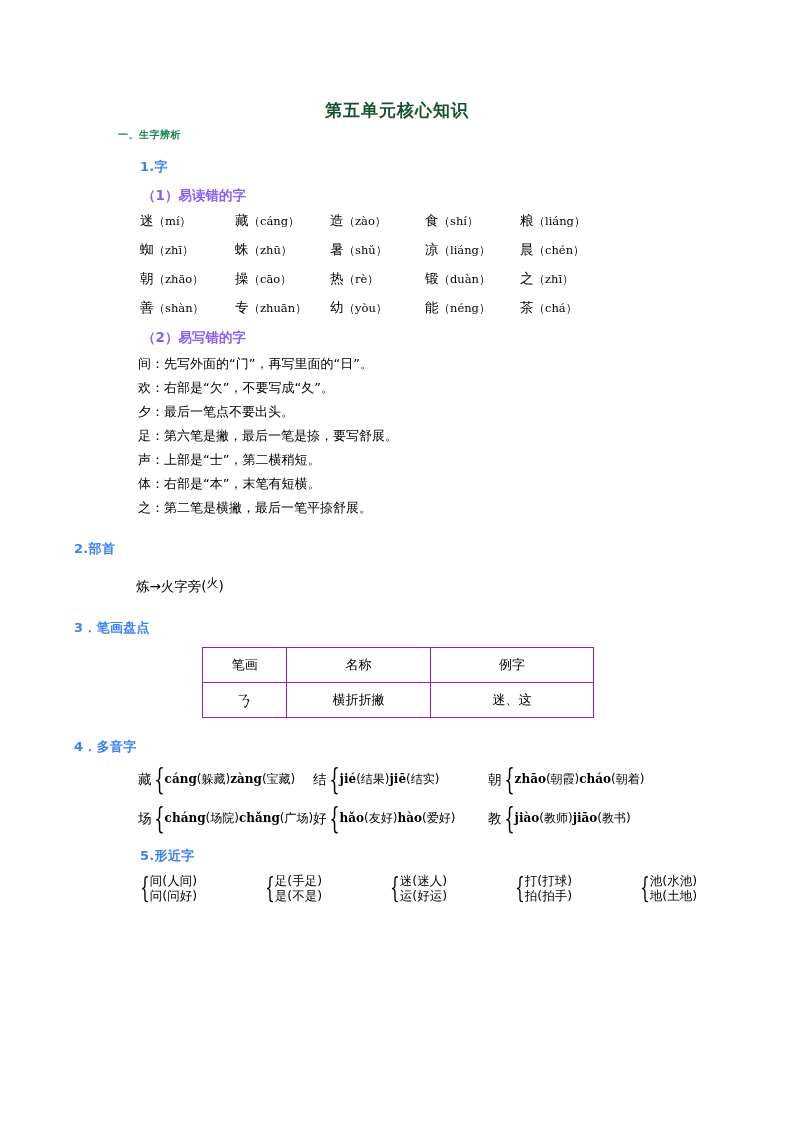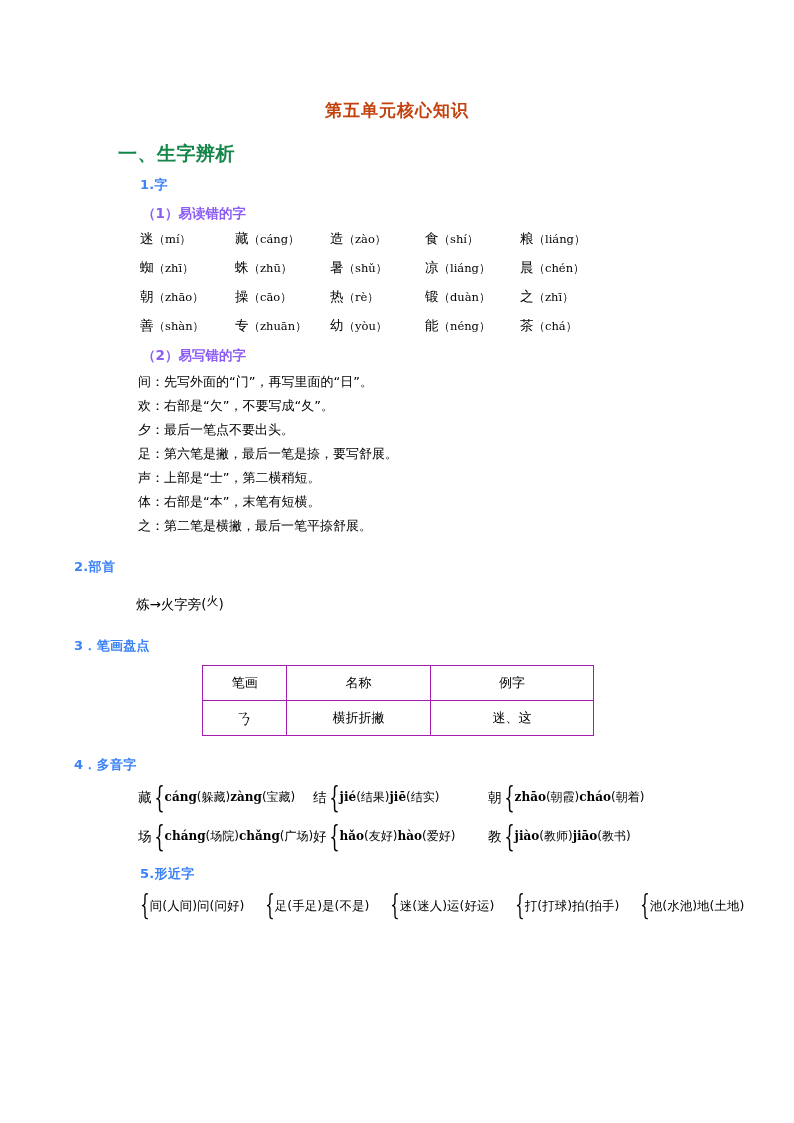--- a/index.html
+++ b/index.html
@@ -25,29 +25,29 @@
 
   
   .doc-title {
     text-align: center;
     font-size: 17px;
     font-weight: bold;
     letter-spacing: 1px;
     margin: 0;
     padding-top: 100px;
     line-height: 20px;
-    color: #c2410c;
+    color: #14532d;
   }
 
   
   .h-green {
     color: #15864a;
-    font-size: 19px;
-    font-weight: bold;
-    margin: 24px 0 0 58px;
+    font-size: 10px;
+    font-weight: bold;
+    margin: 6px 0 0 58px;
     line-height: 18px;
     letter-spacing: 0.5px;
   }
   .h-red {
     color: #3b82f6;
     font-size: 13px;
     font-weight: bold;
     margin: 14px 0 0 80px;
     line-height: 18px;
     letter-spacing: 0.3px;
@@ -177,21 +177,21 @@
     align-items: center;
     width: 125px;
     white-space: nowrap;
   }
   .xingjin-item .brace {
     font-size: 28px;
     line-height: 28px;
   }
   .xingjin-item .pairs {
     display: flex;
-    flex-direction: row;
+    flex-direction: column;
   }
   .xingjin-item .pairs span {
     font-size: 12.5px;
     line-height: 15px;
   }
 </style>
 </head>
 <body>
 
 <div class="page">

